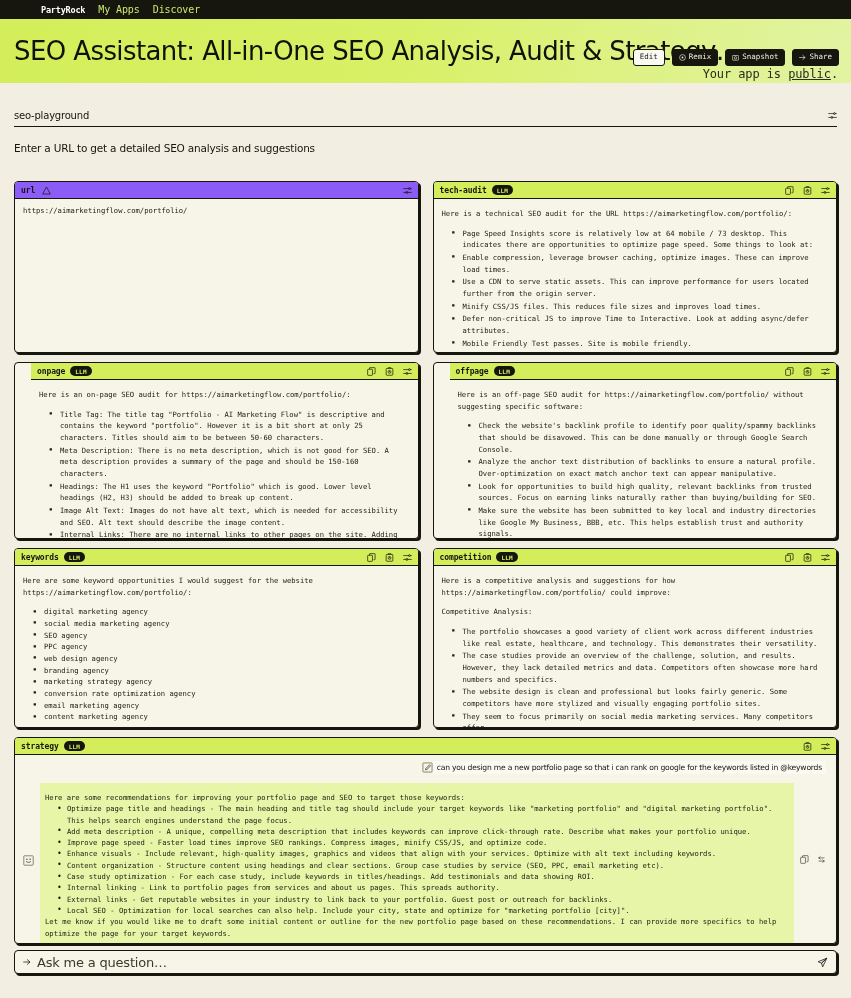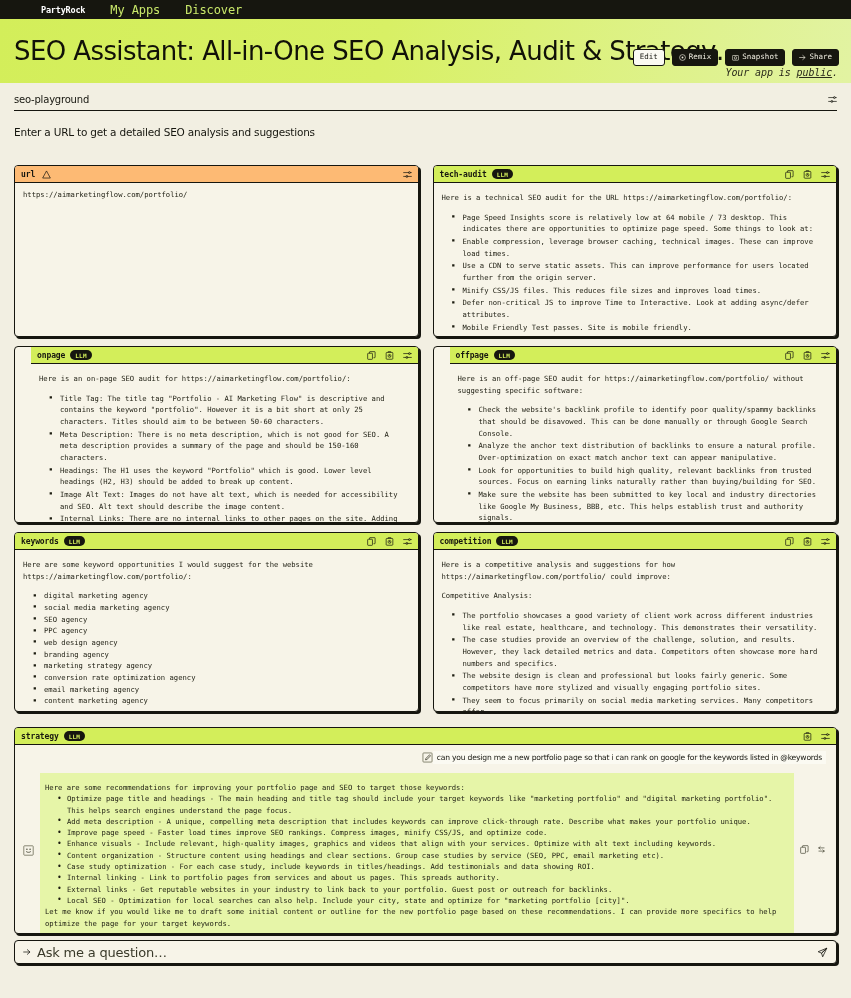--- a/index.html
+++ b/index.html
@@ -22,23 +22,22 @@
   }
   .brand {
     color: #ffffff;
     font-size: 8.5px;
     font-weight: bold;
     letter-spacing: -0.2px;
     padding-left: 32px;
   }
   .navlink {
     color: #c9e86a;
-    font-size: 12px;
+    font-size: 10px;
     letter-spacing: -0.1px;
-    margin-left: 12px;
   }
 
   
   .hero {
     height: 64px;
     background: linear-gradient(100deg, #d3ee5a 0%, #d8f065 45%, #e2f3a2 100%);
     position: relative;
     padding: 0 14px;
     display: flex;
     align-items: center;
@@ -71,31 +70,30 @@
     cursor: pointer;
     white-space: nowrap;
   }
   .btn-light { background: #fbfaf2; color: #16160f; }
   .btn-dark  { background: #16160f; color: #f2efe2; border-color: #16160f; }
   .btn svg { display:block; }
   .app-visibility {
     position: absolute;
     right: 13px;
     top: 48px;
-    font-size: 10px;
+    font-size: 12px;
     color: #2b2b1c;
     letter-spacing: -0.1px;
-    font-style: italic;
   }
   .app-visibility u { text-decoration: underline; }
 
   
   .pg-wrap { padding: 0 14px; }
   .pg-title-row {
-    margin-top: 11px;
+    margin-top: 27px;
     border-bottom: 1.6px solid #16160f;
     padding-bottom: 5px;
     display: flex;
     align-items: center;
     justify-content: space-between;
   }
   .pg-title {
     font-family: "DejaVu Sans", "Liberation Sans", sans-serif;
     font-size: 10px;
     color: #16160f;
@@ -180,34 +178,34 @@
     content: "▪";
     position: absolute;
     left: 10px;
     top: -0.5px;
     font-size: 6px;
     color: #1c1c10;
   }
   .card-body li.tight { margin-bottom: 0; }
 
   
-  .url-card .card-head { background: #fdba74; }
+  .url-card .card-head { background: #8b5cf6; }
   .url-value {
     font-size: 7.2px;
     color: #1c1c10;
     padding: 7px 8px 0 8px;
   }
   .url-card { height: 172px; }
   .tech-card { height: 172px; }
   .onpage-card, .offpage-card { height: 177px; padding-left: 16px; }
   .kw-card, .comp-card { height: 180px; }
 
   
   .strategy-card {
-    margin-top: 15px;
+    margin-top: 9px;
     height: 207px;
     position: relative;
   }
   .strategy-body {
     flex: 1;
     position: relative;
     padding: 6px 8px 4px 8px;
     overflow: hidden;
   }
   .chat-user-row {
@@ -402,21 +400,21 @@
                 <circle cx="10" cy="4" r="1.5" fill="none" stroke="#16160f" stroke-width="1.1"></circle>
                 <circle cx="6" cy="10" r="1.5" fill="none" stroke="#16160f" stroke-width="1.1"></circle>
               </svg>
           </span>
         </span>
       </div>
       <div class="card-body">
         <p>Here is a technical SEO audit for the URL https://aimarketingflow.com/portfolio/:</p>
         <ul>
           <li>Page Speed Insights score is relatively low at 64 mobile / 73 desktop. This indicates there are opportunities to optimize page speed. Some things to look at:</li>
-          <li>Enable compression, leverage browser caching, technical images. These can improve load times.</li>
+          <li>Enable compression, leverage browser caching, optimize images. These can improve load times.</li>
           <li>Use a CDN to serve static assets. This can improve performance for users located further from the origin server.</li>
           <li>Minify CSS/JS files. This reduces file sizes and improves load times.</li>
           <li>Defer non-critical JS to improve Time to Interactive. Look at adding async/defer attributes.</li>
           <li>Mobile Friendly Test passes. Site is mobile friendly.</li>
           <li>Indexed, crawlable pages - The site has 35 pages indexed in Google. Sitemap exists and</li>
         </ul>
       </div>
     </div>
 
     <div class="card onpage-card">

